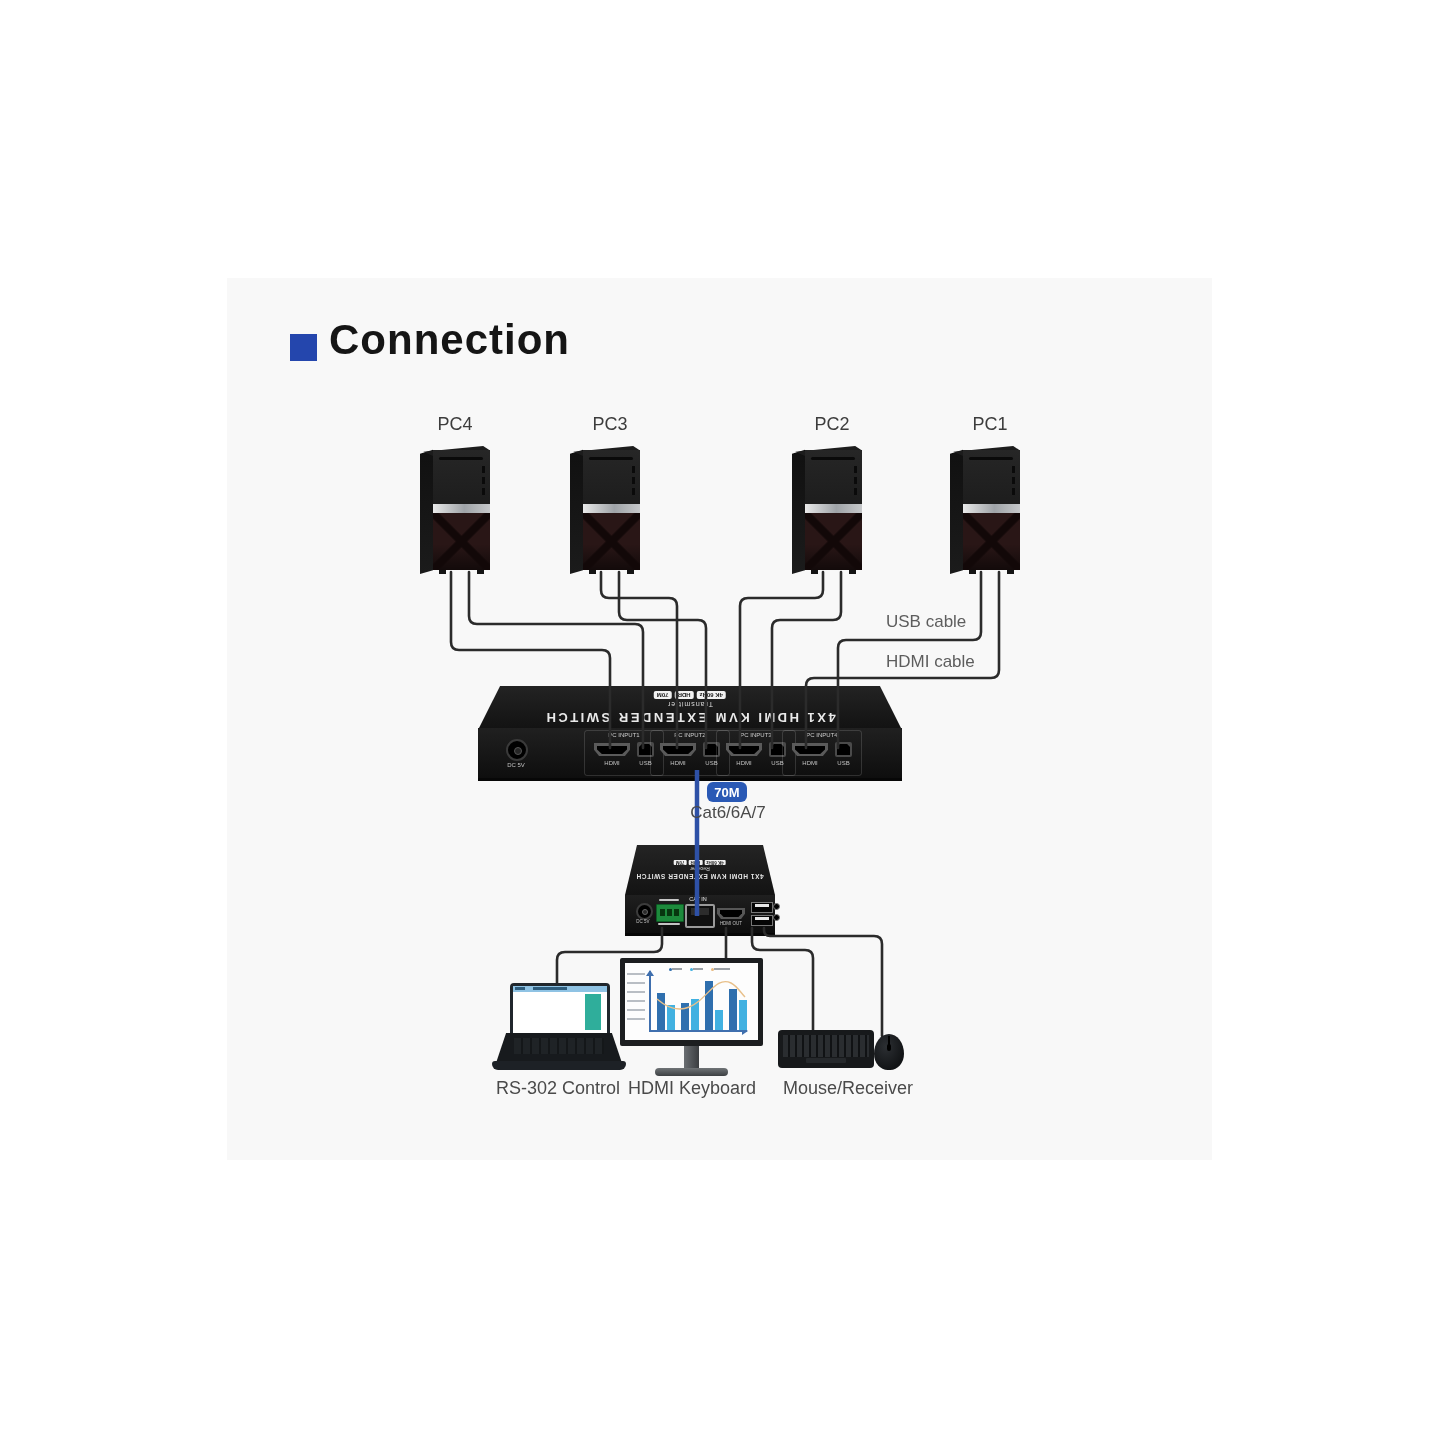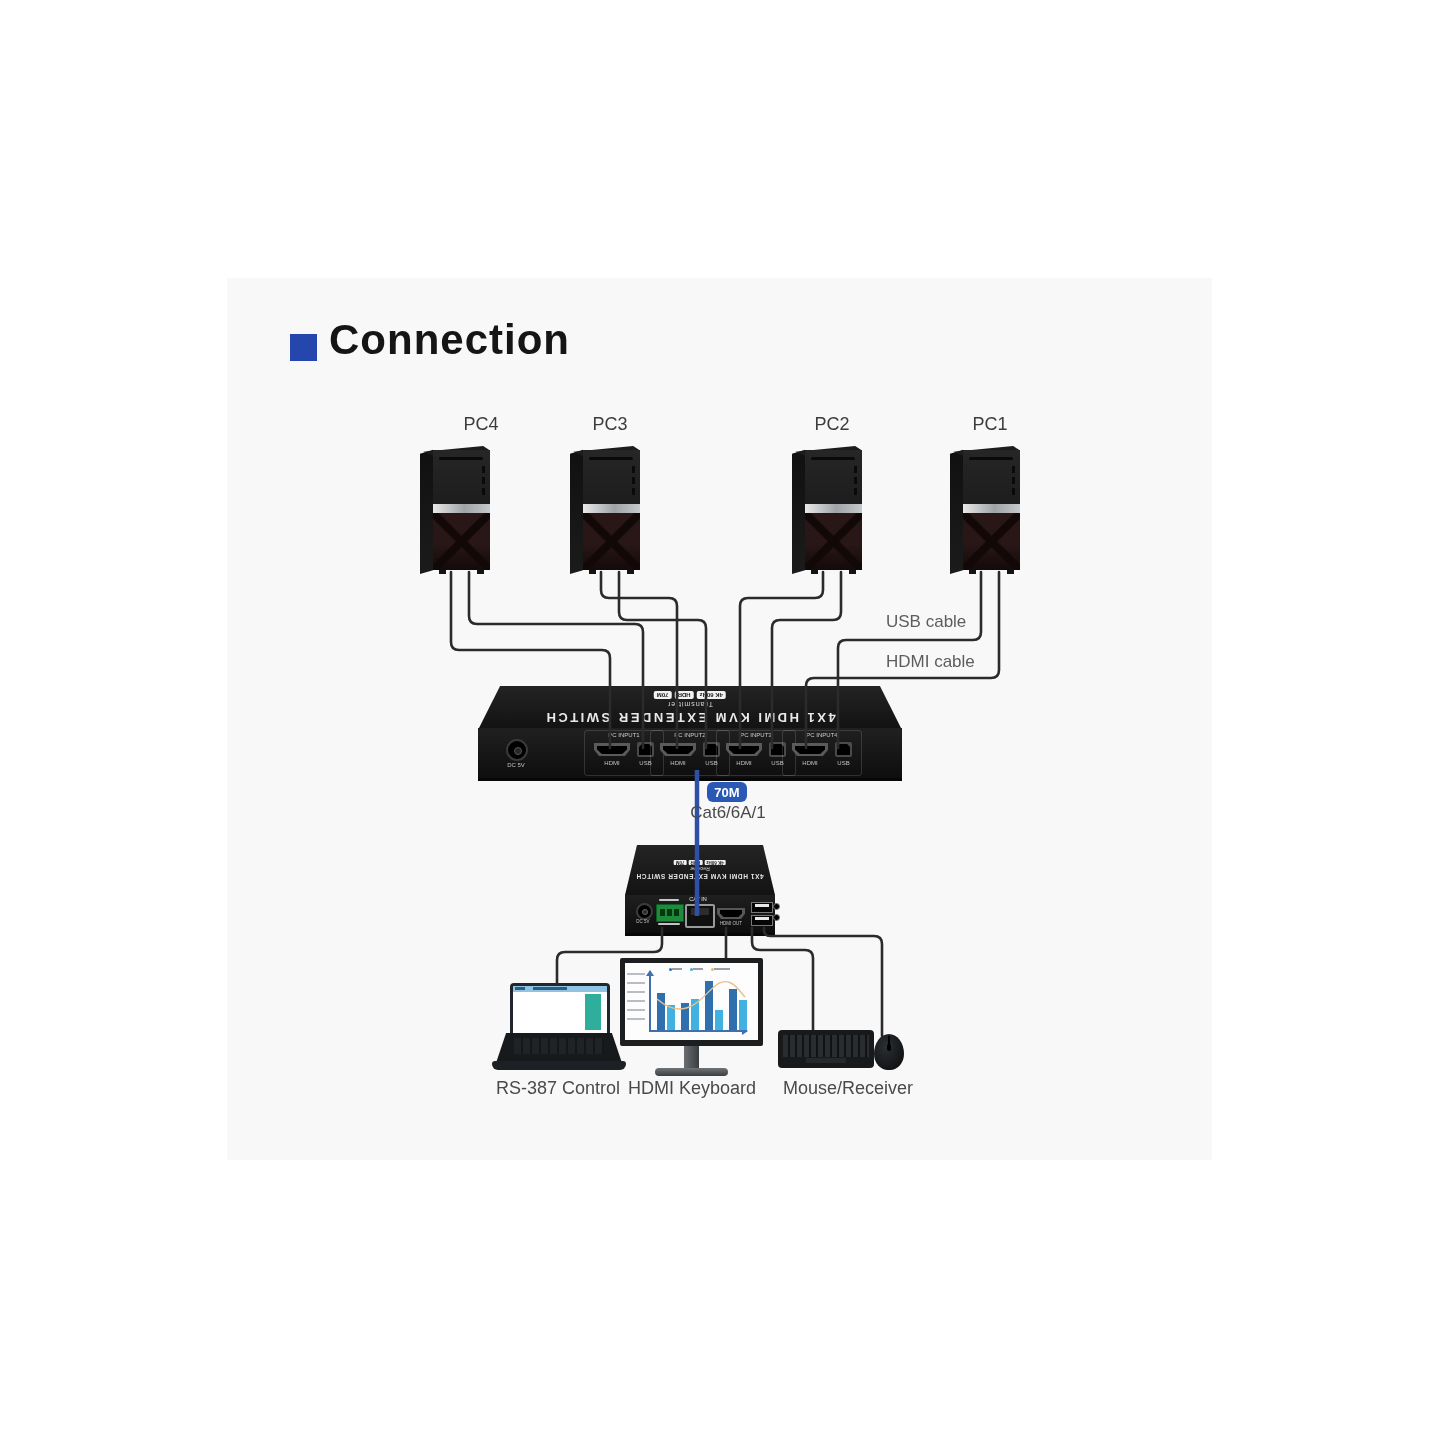--- a/index.html
+++ b/index.html
@@ -141,21 +141,21 @@
 <body>
 
 <div id="stage">
   <div class="panel"></div>
 
   <div class="title-row">
     <span class="title-sq" style="background: rgb(36, 70, 173);"></span>
     <span class="title-txt">Connection</span>
   </div>
 
-  <div class="pc-label" style="left:441px">PC4</div>
+  <div class="pc-label" style="left:415px">PC4</div>
   <div class="pc-label" style="left:570px">PC3</div>
   <div class="pc-label" style="left:792px">PC2</div>
   <div class="pc-label" style="left:950px">PC1</div>
 
   <div class="pc" style="left:420px">
     <div class="side"></div>
       <div class="topf"></div>
     <div class="face">
       <div class="slot"></div>
       <i class="btn" style="top:16px"></i>
@@ -270,21 +270,21 @@
     <div class="port-group" style="left:304px">
       <div class="group-label">PC INPUT4</div>
       <div class="hdmi-port" style="left:9px;top:12px"></div>
       <div class="usb-port" style="left:52px;top:11px"></div>
       <div class="tiny-label" style="left:9px;top:29px;width:36px">HDMI</div>
       <div class="tiny-label" style="left:52px;top:29px;width:17px">USB</div>
     </div>
   </div>
 
   <div class="link-badge" style="background: rgb(42, 89, 181);">70M</div>
-  <div class="link-type">Cat6/6A/1</div>
+  <div class="link-type">Cat6/6A/7</div>
 
   <div class="rx-top">
     <div class="flip dev-topcol" style="gap:1px">
       <span class="rx-title">4X1 HDMI KVM EXTENDER SWITCH</span>
       <span class="rx-role">Receiver</span>
       <span class="badge-row" style="gap:2px">
         <span class="rx-badge">4K 60Hz</span>
         <span class="rx-badge">HDR</span>
         <span class="rx-badge">70M</span>
       </span>
@@ -371,16 +371,16 @@
     <div class="neck"></div>
     <div class="base"></div>
   </div>
 
   <div class="keyboard">
     <div class="kk"></div>
     <div class="sp"></div>
   </div>
   <div class="mouse"></div>
 
-  <div class="dev-label" style="left:488px">RS-387 Control</div>
+  <div class="dev-label" style="left:488px">RS-302 Control</div>
   <div class="dev-label" style="left:622px">HDMI Keyboard</div>
   <div class="dev-label" style="left:778px">Mouse/Receiver</div>
 </div>
 
 </body></html>

